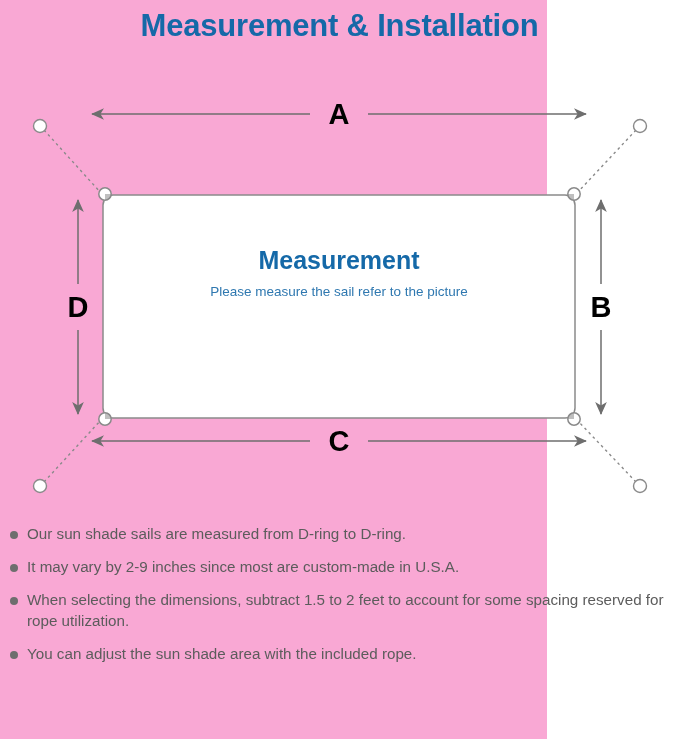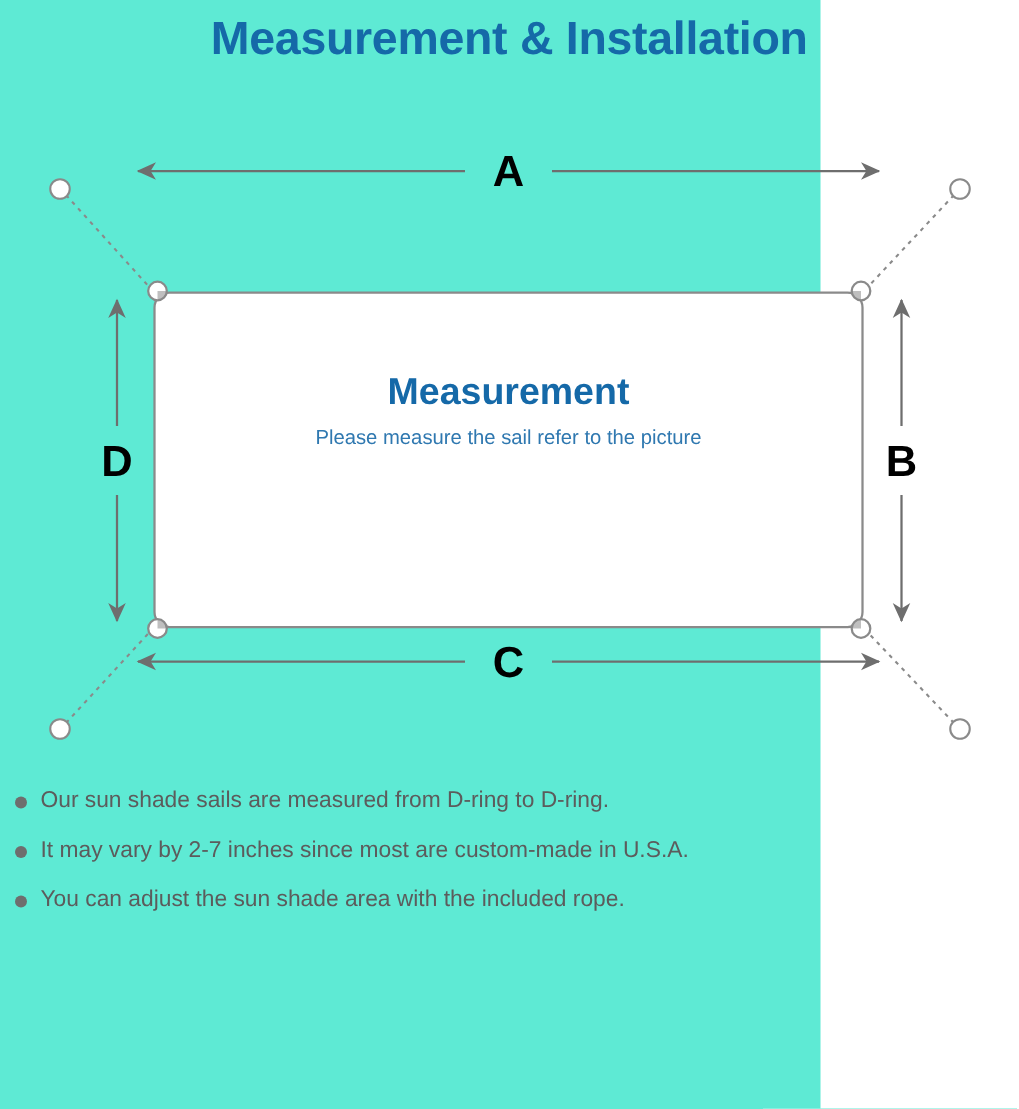--- a/index.html
+++ b/index.html
@@ -10,21 +10,21 @@
     width: 679px;
     height: 739px;
     background: #ffffff;
     font-family: "Liberation Sans", sans-serif;
     overflow: hidden;
   }
   .page {
     position: relative;
     width: 547px;
     height: 739px;
-    background: #5eead4;
+    background: #f9a8d4;
   }
 
   
   .title {
     position: absolute;
     top: 8px;
     left: 0;
     width: 679px;
     text-align: center;
     font-size: 31px;
@@ -178,21 +178,25 @@
     </svg>
   </div>
 
   <div class="bullets">
     <div class="bullet-row">
       <span class="bullet-dot"></span>
       <span class="bullet-text">Our sun shade sails are measured from D-ring to D-ring.</span>
     </div>
     <div class="bullet-row">
       <span class="bullet-dot"></span>
-      <span class="bullet-text">It may vary by 2-7 inches since most are custom-made in U.S.A.</span>
+      <span class="bullet-text">It may vary by 2-9 inches since most are custom-made in U.S.A.</span>
+    </div>
+    <div class="bullet-row">
+      <span class="bullet-dot"></span>
+      <span class="bullet-text">When selecting the dimensions, subtract 1.5 to 2 feet to account for some spacing reserved for rope utilization.</span>
     </div>
     <div class="bullet-row">
       <span class="bullet-dot"></span>
       <span class="bullet-text">You can adjust the sun shade area with the included rope.</span>
     </div>
   </div>
 
 </div>
 
 </body></html>

